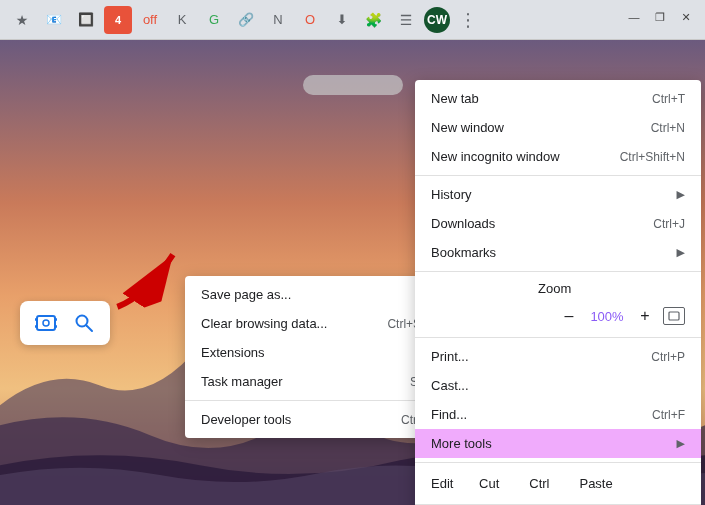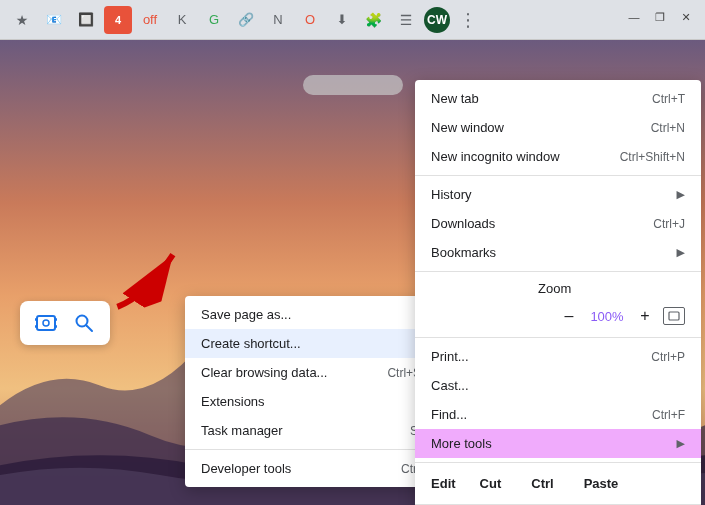--- a/index.html
+++ b/index.html
@@ -202,21 +202,20 @@
       right: 228px;
       min-width: 210px;
     }
 
     
     .edit-row {
       display: flex;
       align-items: center;
       padding: 4px 8px;
       gap: 2px;
-      font-weight: bold;
     }
 
     .edit-row-label {
       color: #202124;
       font-size: 13px;
       min-width: 40px;
       padding: 5px 8px;
     }
 
     .edit-btn {
@@ -358,28 +357,24 @@
     <svg width="100" height="60" viewBox="0 0 100 60">
       <defs>
         <marker id="arrowhead" markerWidth="10" markerHeight="7" refX="10" refY="3.5" orient="auto">
           <polygon points="0 0, 10 3.5, 0 7" fill="#cc0000"></polygon>
         </marker>
       </defs>
       <path d="M 10 50 Q 40 50 80 20" stroke="#cc0000" stroke-width="6" fill="none" marker-end="url(#arrowhead)"></path>
     </svg>
   </div>
 
-  <div class="context-menu more-tools-menu" style="top:256px; left:185px;">
+  <div class="context-menu more-tools-menu" style="top:236px; left:185px;">
     <div class="menu-item">
       <span>Save page as...</span>
       <span class="shortcut">Ctrl+S</span>
-    </div>
-    <div class="menu-item highlighted">
-      <span>Create shortcut...</span>
-      <span class="shortcut"></span>
     </div>
     <div class="menu-item">
       <span>Clear browsing data...</span>
       <span class="shortcut">Ctrl+Shift+Del</span>
     </div>
     <div class="menu-item">
       <span>Extensions</span>
       <span class="shortcut"></span>
     </div>
     <div class="menu-item">

